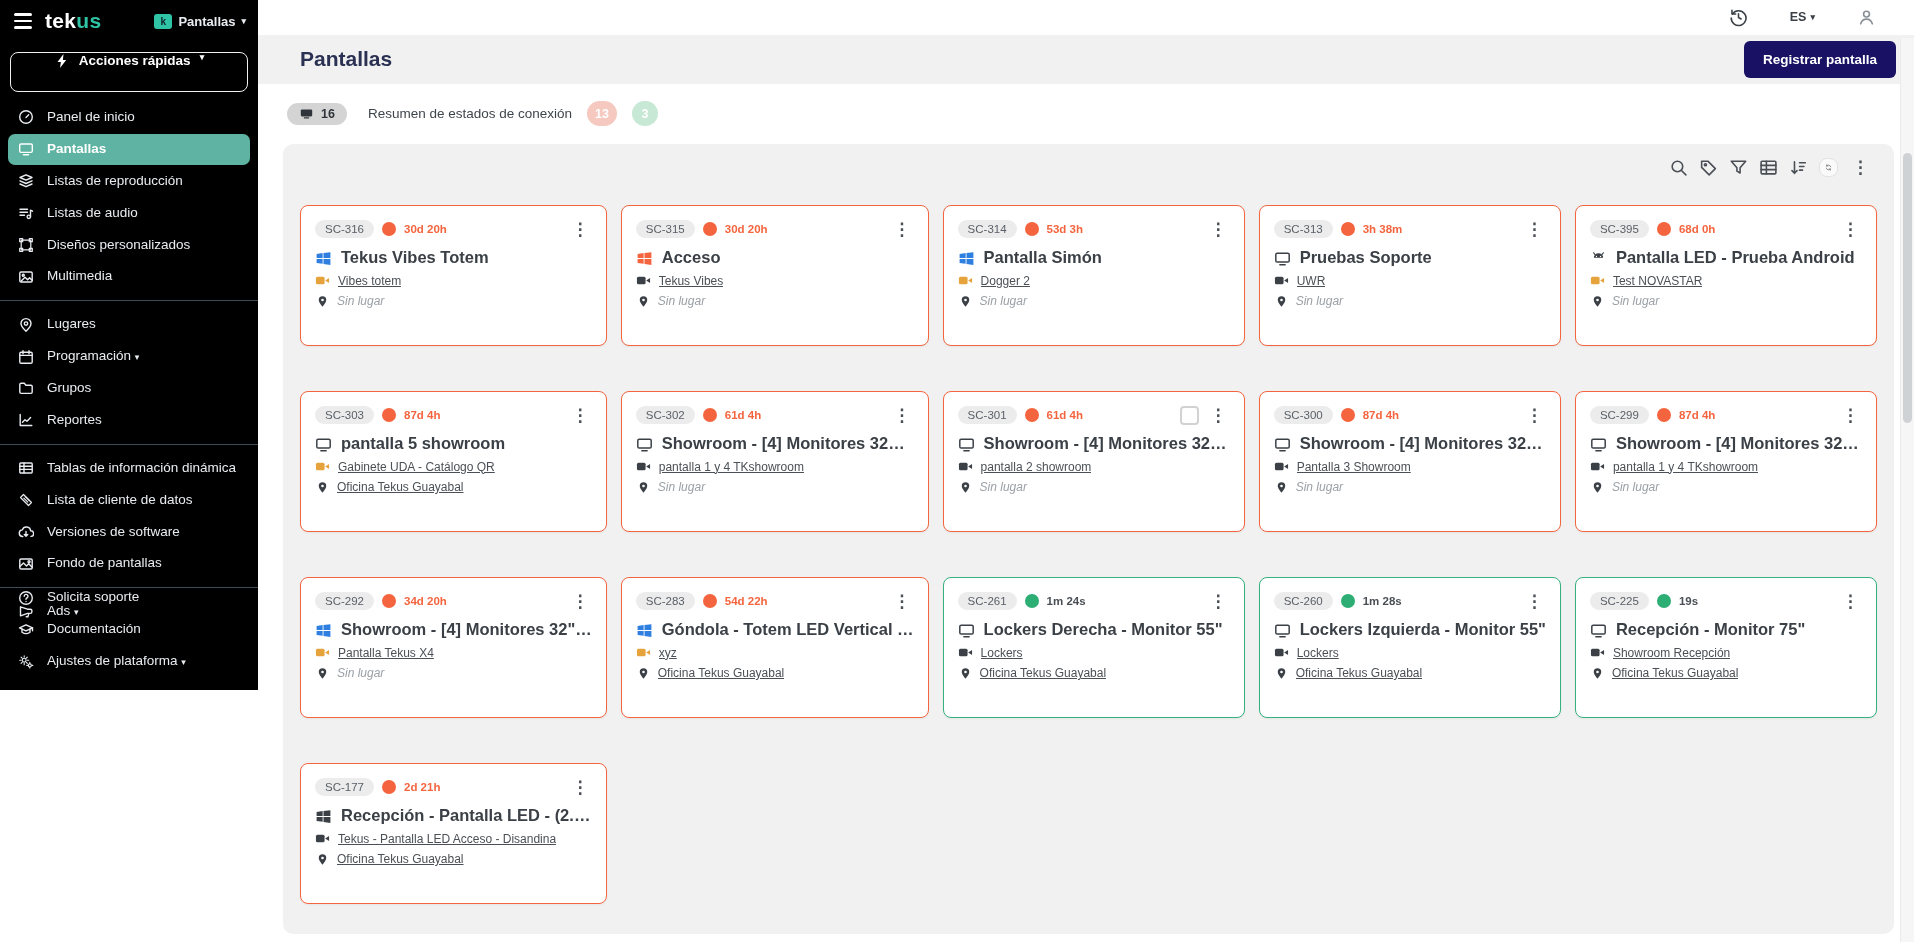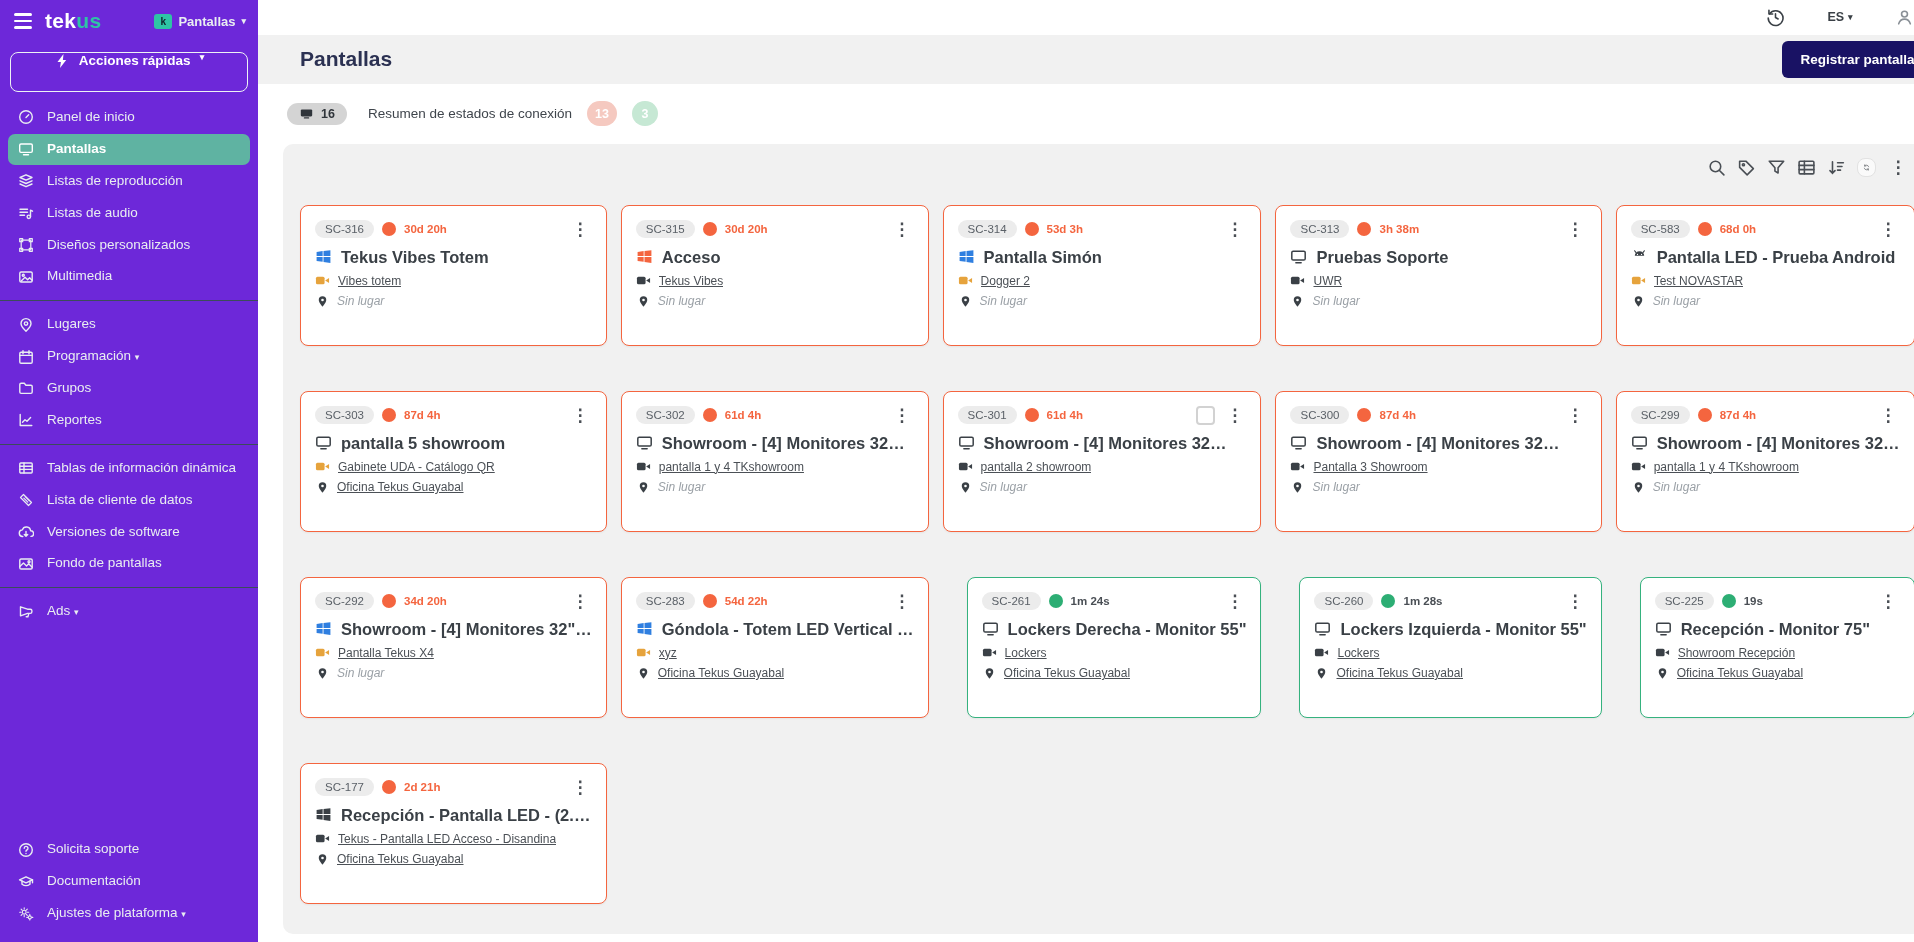--- a/index.html
+++ b/index.html
@@ -1,20 +1,20 @@
 <!DOCTYPE html>
 <html><head>
 <meta charset="utf-8">
 <style>
   * { margin:0; padding:0; box-sizing:border-box; }
   html,body { width:1914px; height:942px; overflow:hidden; font-family:"Liberation Sans", sans-serif; background:#fff; }
   .app { display:flex; width:100%; height:100%; }
 
   
-  .sidebar { width:258px; flex-shrink:0; background:#6d28d9; color:#e9edf1; height:942px; position:relative; }
+  .sidebar { width:258px; flex-shrink:0; background:#000000; color:#e9edf1; height:690px; position:relative; }
   .sidebar-top { display:flex; align-items:center; gap:11px; padding:9px 12px 6px 12px; }
   .hamburger { display:inline-flex; flex-direction:column; gap:4px; cursor:pointer; padding:2px; }
   .hamburger i { display:block; width:18px; height:2.4px; background:#fff; border-radius:2px; }
   .logo { font-size:21px; font-weight:700; color:#fff; letter-spacing:.3px; }
   .logo .teal { color:#2ec4a5; }
   .module-selector { margin-left:auto; display:flex; align-items:center; gap:6px; font-size:13px; font-weight:700; cursor:pointer; }
   .ctx-screen { width:18px; height:15px; background:#2ec4a5; border-radius:3px; color:#10222b; font-size:10px; font-weight:700; display:flex; align-items:center; justify-content:center; }
   .caret { font-size:9px; line-height:1; }
   .quick-btn { margin:13px 10px 10px 10px; height:40px; border:1px solid #eef2f5; border-radius:8px; display:flex; justify-content:center; gap:9px; font-size:13.5px; font-weight:700; color:#fff; cursor:pointer; background:transparent; }
   .nav { font-size:13.5px; }
@@ -48,30 +48,30 @@
 
   .content-panel { margin:0 20px 8px 25px; background:#f1f1f1; border-radius:10px; flex:1; }
   .toolbar { display:flex; justify-content:flex-end; align-items:center; gap:11px; padding:14px 22px 2px 22px; color:#4a4f55; }
   .toolbar .icon { width:19px; height:19px; cursor:pointer; }
   .icon-boxed { border:1px solid #e2e2e2; background:#fafafa; border-radius:8px; padding:5px; width:31px; height:31px; }
   .kebab { font-size:17px; font-weight:700; color:#4a4f55; cursor:pointer; line-height:1; padding:0 3px; }
 
   .cards-grid { display:grid; grid-template-columns:repeat(5, 1fr); gap:45px 14px; padding:26px 17px 30px 17px; }
   .card { background:#fff; border:1px solid; border-radius:8px; min-height:141px; padding:11px 14px; box-shadow:0 1px 2px rgba(0,0,0,.05); }
   .card.offline { border-color:#f4653f; }
-  .card.online  { border-color:#35b27e;margin-left:24px; }
+  .card.online  { border-color:#35b27e; }
   .card-top { display:flex; align-items:center; gap:8px; height:24px; }
   .id-pill { background:#ececec; border-radius:12px; padding:3px 10px; font-size:11.5px; color:#5a6067; }
   .dot { width:14px; height:14px; border-radius:50%; flex-shrink:0; }
   .dot.offline { background:#f4653f; } .dot.online { background:#2dae74; }
   .duration { font-size:11.5px; font-weight:600; }
   .duration.offline { color:#f4653f; } .duration.online { color:#4a4f55; }
   .spacer { flex:1; }
   .checkbox { width:19px; height:19px; border:2px solid #d2d2d2; border-radius:4px; background:#fff; cursor:pointer; }
-  .card-title-row { display:flex; align-items:flex-start; gap:9px; margin-top:7px; }
+  .card-title-row { display:flex; align-items:flex-end; gap:9px; margin-top:7px; }
   .card-title-row .icon { width:17px; height:17px; flex-shrink:0; }
   .card-title { font-size:16.5px; font-weight:700; color:#3a4046; white-space:nowrap; overflow:hidden; }
   .card-row { display:flex; align-items:center; gap:8px; margin-top:6px; font-size:12px; }
   .card-row .icon.cam { width:15px; height:15px; }
   .card-row .icon.pinloc { width:13px; height:13px; color:#3a4046; margin-left:1px; }
   .card-link { color:#4b5056; text-decoration:underline; white-space:nowrap; overflow:hidden; cursor:pointer; }
   .no-place { color:#9aa0a6; font-style:italic; }
 
   .scrollbar { position:absolute; right:0; top:38px; bottom:0; width:14px; background:#f6f6f6; border-left:1px solid #ebebeb; }
   .scroll-thumb { position:absolute; left:2px; right:2px; top:115px; height:270px; background:#cfd2d5; border-radius:6px; }
@@ -505,21 +505,21 @@
                 <svg viewBox="0 0 16 16" fill="none" stroke="currentColor" stroke-width="1.4" stroke-linecap="round" stroke-linejoin="round">
                   <path d="M8 1.6a4.6 4.6 0 0 1 4.6 4.6C12.6 9.6 8 14.4 8 14.4S3.4 9.6 3.4 6.2A4.6 4.6 0 0 1 8 1.6z" fill="currentColor" stroke="none"></path>
                   <circle cx="8" cy="6.2" r="1.6" fill="#fff" stroke="none"></circle>
                 </svg>
               </span>
               <span class="no-place">Sin lugar</span>
             </div>
           </div>
           <div class="card offline">
             <div class="card-top">
-              <span class="id-pill">SC-583</span>
+              <span class="id-pill">SC-395</span>
               <span class="dot offline"></span>
               <span class="duration offline">68d 0h</span>
               <span class="spacer"></span>
               <span class="kebab">⋮</span>
             </div>
             <div class="card-title-row">
               <span class="icon " style="color:#3a4046">
                 <svg viewBox="0 0 16 16" fill="none" stroke="currentColor" stroke-width="1.4" stroke-linecap="round" stroke-linejoin="round">
                   <path d="M3.6 7.4a4.4 4.4 0 0 1 8.8 0z" fill="currentColor" stroke="none"></path>
                   <path d="M4.6 4.2 3.4 2.6M11.4 4.2l1.2-1.6" stroke-width="1.1"></path>

